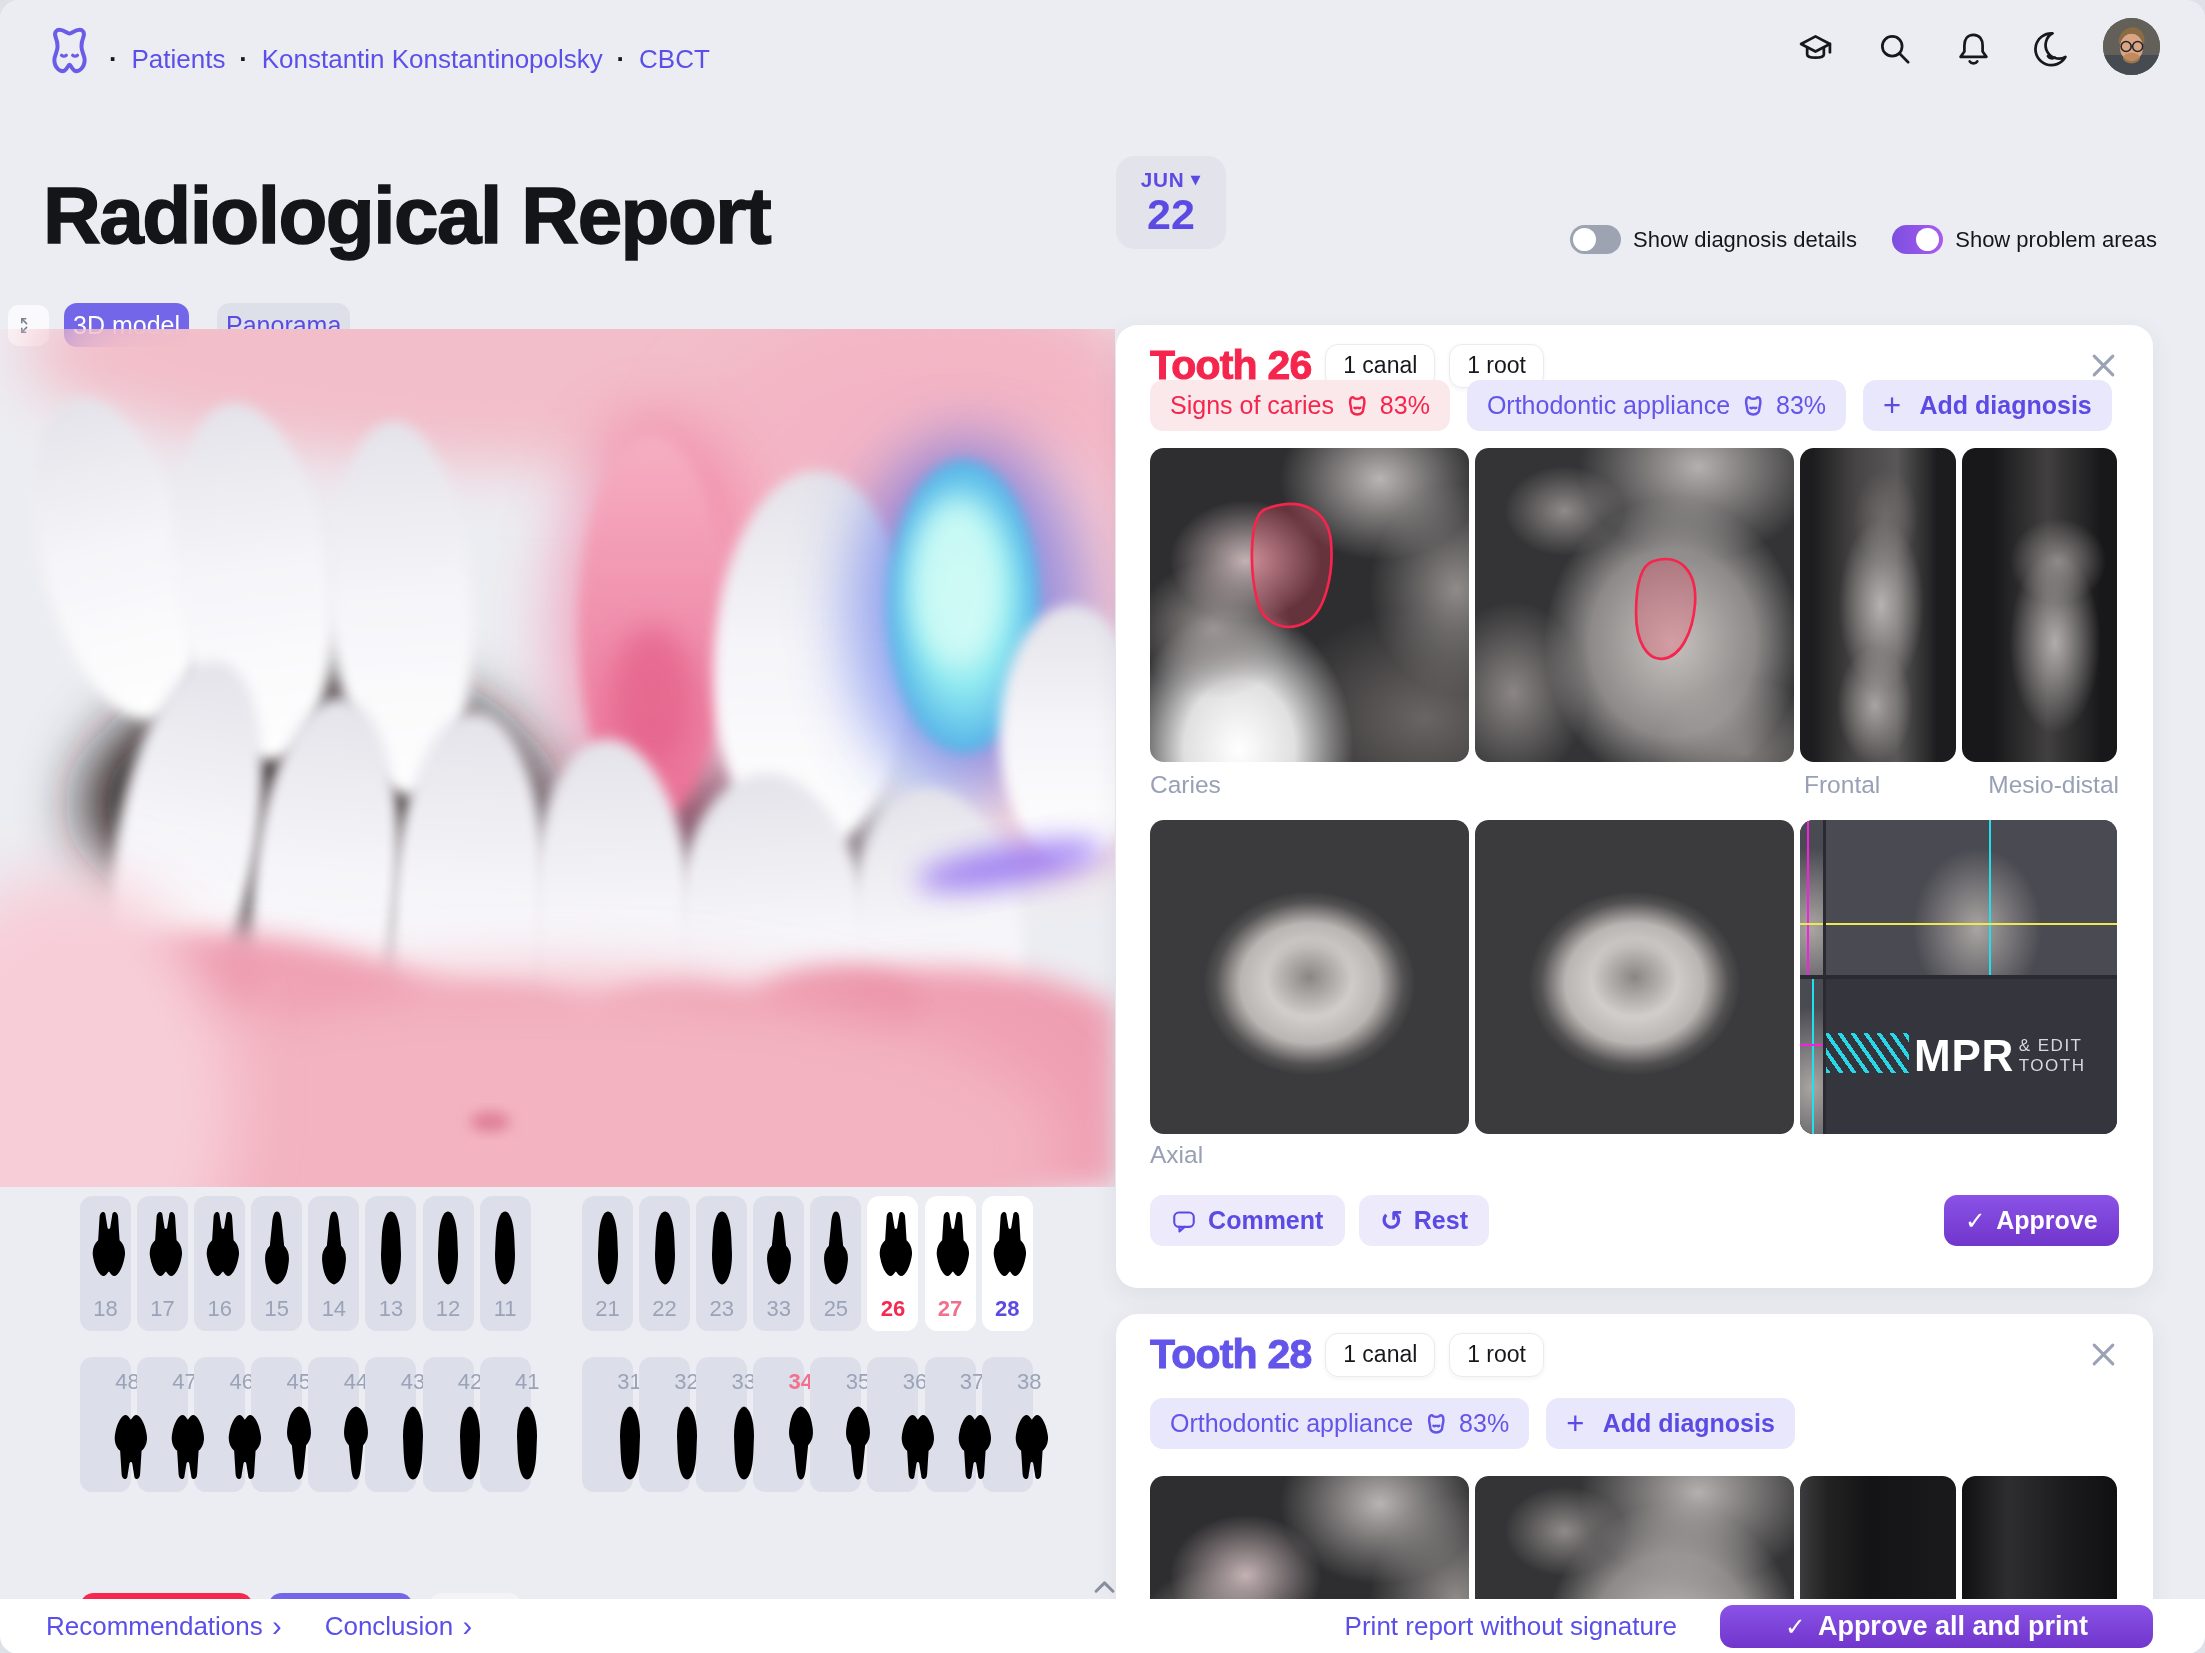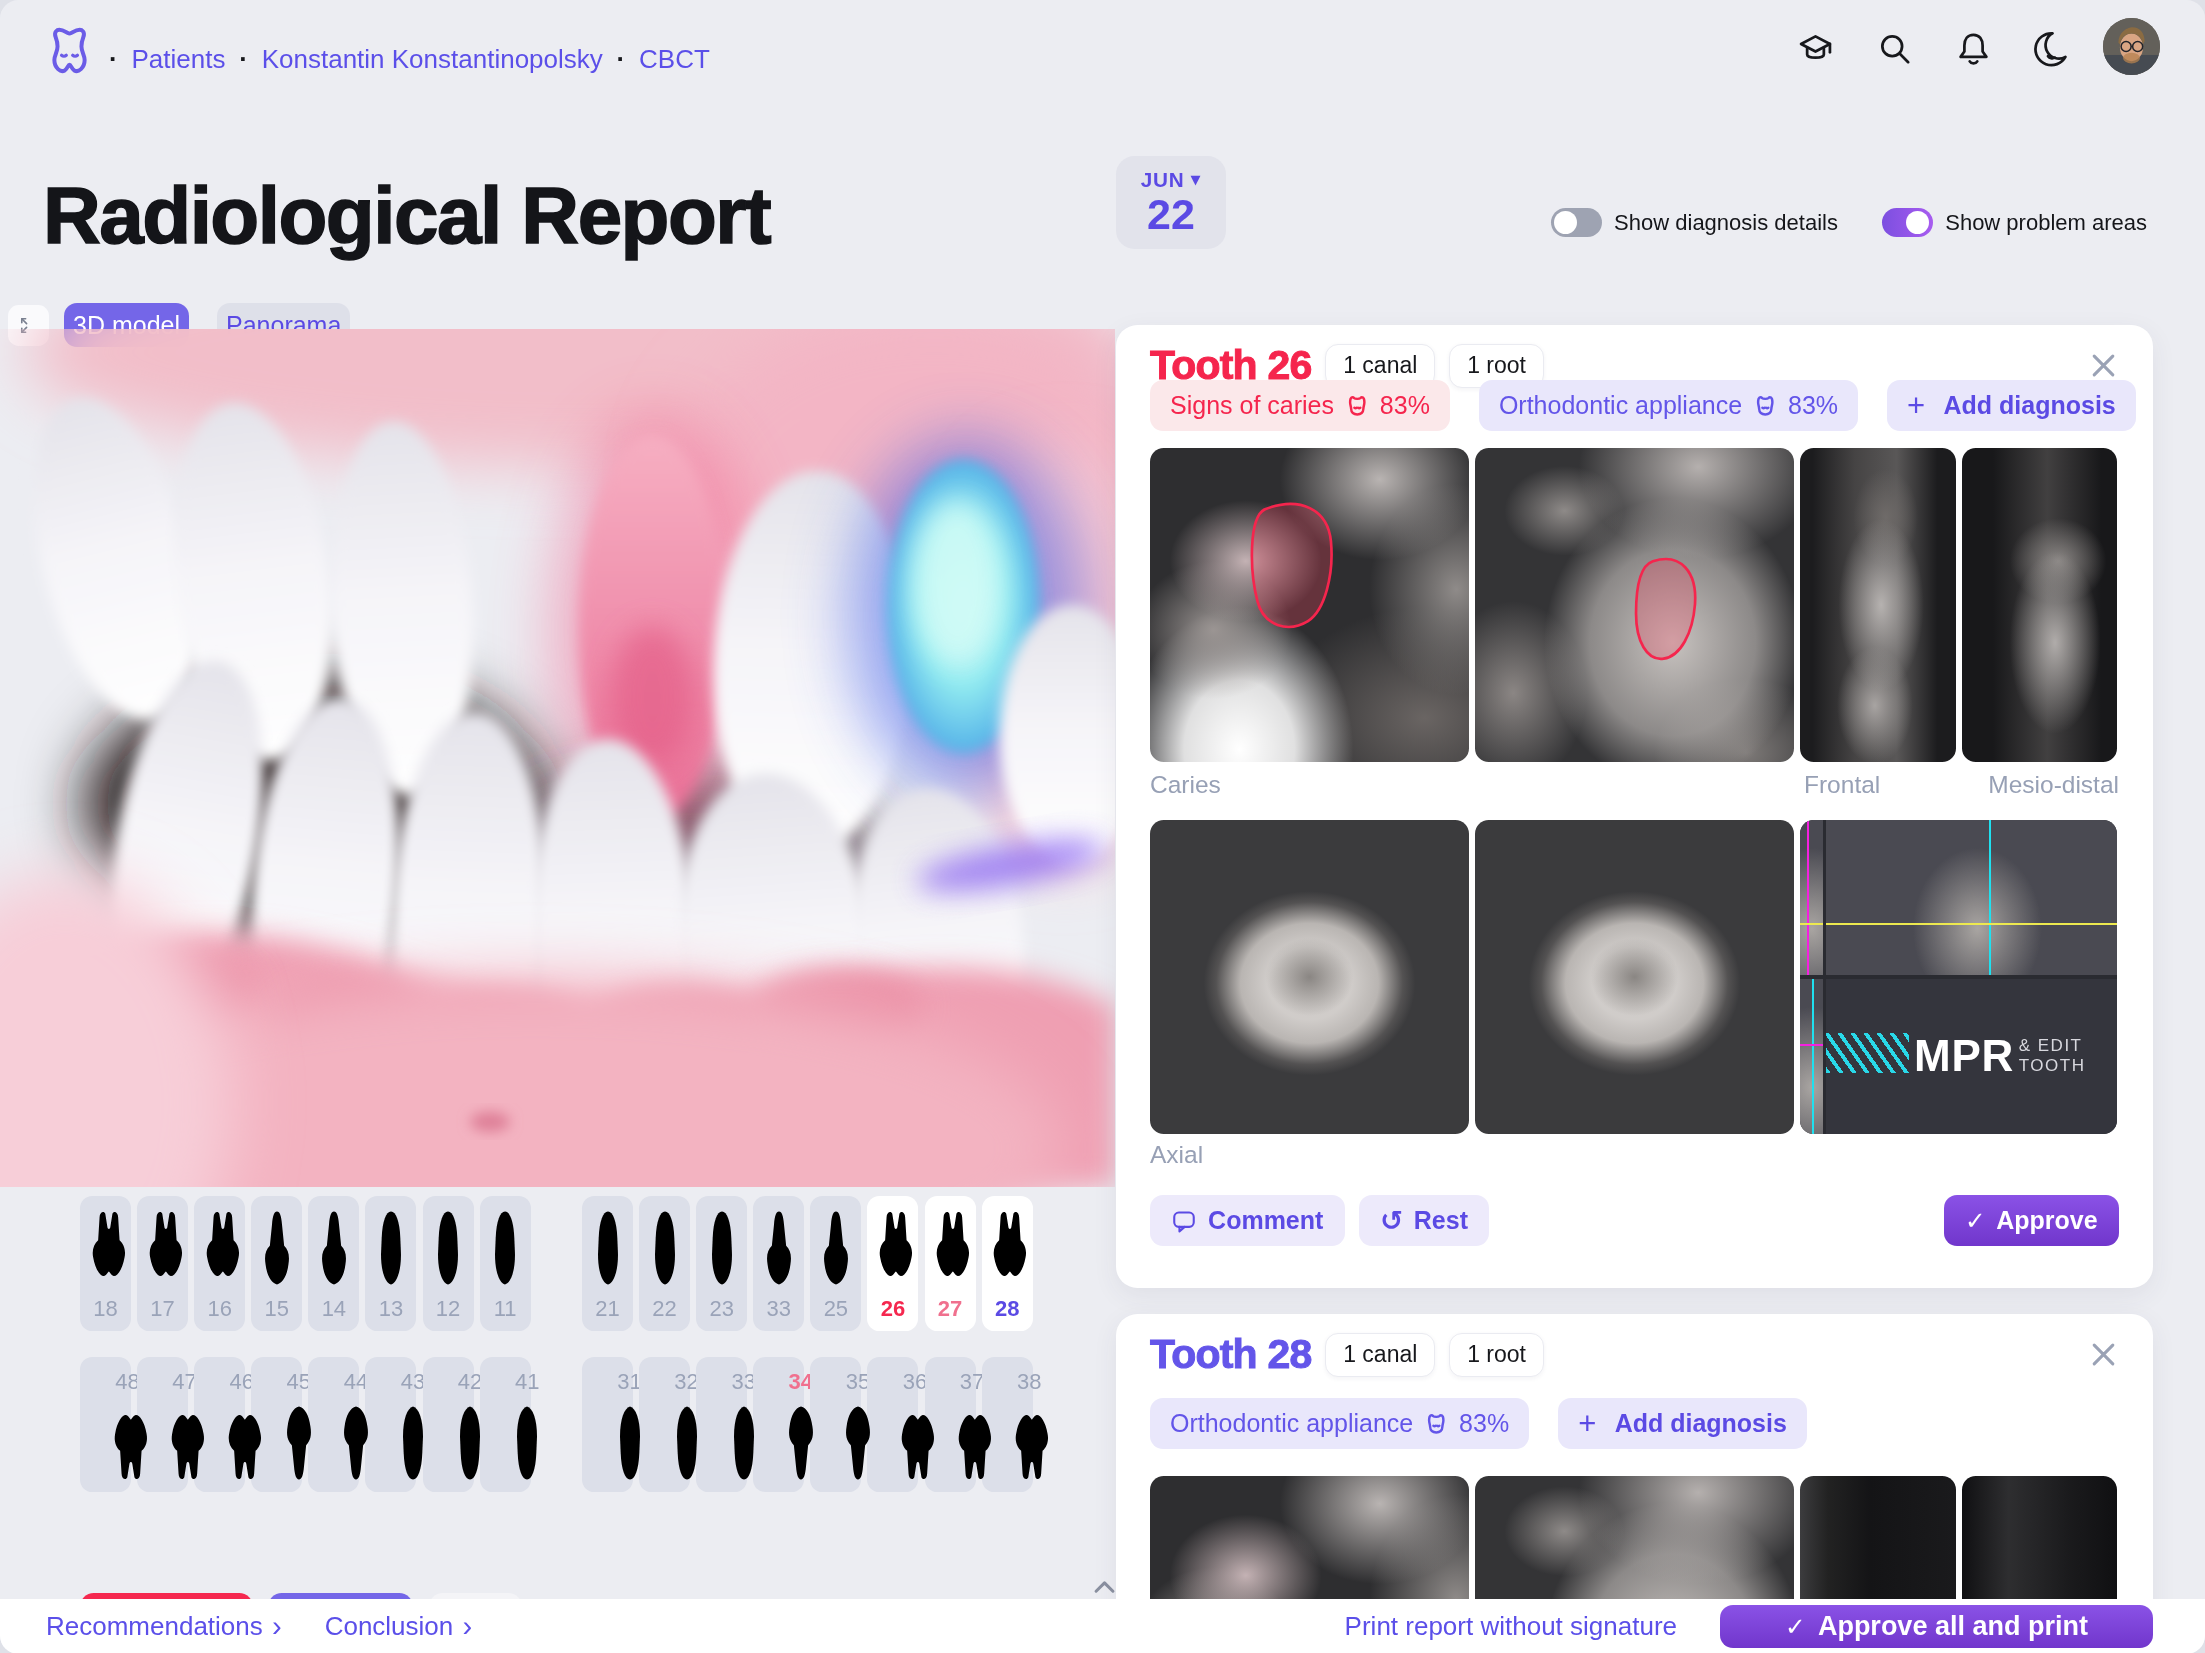--- a/index.html
+++ b/index.html
@@ -18,21 +18,21 @@
 
   
   .big-title{position:absolute;left:43px;top:116px;font-size:80px;font-weight:800;color:#141519;
              letter-spacing:-1.5px;-webkit-text-stroke:1.5px #141519;}
   .date-badge{position:absolute;left:1116px;top:156px;width:110px;height:93px;background:#E2E3EB;
               border-radius:18.4px;display:flex;flex-direction:column;align-items:center;justify-content:center;color:#5B4AE4;}
   .date-month{font-size:20.7px;font-weight:700;letter-spacing:0.8px;display:flex;gap:6.1px;align-items:center;}
   .date-caret{font-family:"DejaVu Sans",sans-serif;font-size:13px;}
   .date-day{font-size:43px;font-weight:700;line-height:1.05;}
 
-  .toggles{position:absolute;right:58px;top:208px;height:46px;display:flex;align-items:flex-start;gap:44px;}
+  .toggles{position:absolute;right:48px;top:208px;height:46px;display:flex;align-items:flex-end;gap:35px;}
   .tgl-group{display:flex;align-items:center;gap:12.3px;}
   .toggle{width:51px;height:29px;border-radius:14.5px;background:#9EA3B2;position:relative;cursor:pointer;}
   .toggle .knob{position:absolute;top:3.1px;left:3.1px;width:23px;height:23px;border-radius:50%;background:#fff;}
   .toggle.on{background:linear-gradient(90deg,#7C4FE0,#A85CF0);}
   .toggle.on .knob{left:24.5px;}
   .tlabel{font-size:22px;color:#15161A;}
 
   
   .expand-btn{position:absolute;left:7.7px;top:305px;width:41px;height:41px;border-radius:10.7px;background:#FAFAFC;
               display:flex;align-items:center;justify-content:center;}
@@ -76,21 +76,21 @@
   .card28{top:1314px;height:398px;overflow:hidden;z-index:1;}
   .card-head{position:absolute;left:34px;top:17px;right:34px;height:47px;display:flex;align-items:center;gap:13.8px;}
   .tooth-title{font-size:41px;font-weight:800;-webkit-text-stroke:1px currentColor;letter-spacing:-0.8px;}
   .tt-red{color:#F5254D;} .tt-purple{color:#6355E9;}
   .chip{height:44px;border:1.5px solid #EAEBF1;border-radius:13px;background:#fff;display:flex;align-items:center;
         padding:0 17px;font-size:23px;color:#17181C;box-shadow:0 1.5px 4.6px rgba(40,40,70,.05);}
   .chip:first-of-type{margin-left:7.7px;}
   .close-x{margin-left:auto;width:31px;height:31px;cursor:pointer;}
   .close-x svg{width:100%;height:100%;stroke:#9AA2B5;stroke-width:4;stroke-linecap:round;}
 
-  .diag-row{position:absolute;left:34px;top:55px;height:51px;display:flex;gap:29px;}
+  .diag-row{position:absolute;left:34px;top:55px;height:51px;display:flex;gap:17px;}
   .dchip{height:51px;border-radius:13px;display:flex;align-items:center;gap:10.7px;padding:0 20px;font-size:25px;cursor:pointer;}
   .dchip .cat{width:24.5px;height:24.5px;}
   .dchip .cat svg{width:100%;height:100%;stroke:currentColor;fill:none;stroke-width:2.4;stroke-linecap:round;stroke-linejoin:round;}
   .dc-alert{background:#FBE8EA;color:#F5254D;}
   .dc-info{background:#E9E7FB;color:#6355E9;}
   .dc-add{background:#E9E7FB;color:#5B4AE4;font-weight:700;}
   .dc-add .plus{font-size:31px;font-weight:400;margin-right:7.7px;line-height:1;}
 
   .imgrow{position:absolute;left:34px;display:flex;gap:6.1px;}
   .xr{border-radius:13.8px;height:314px;position:relative;overflow:hidden;}

